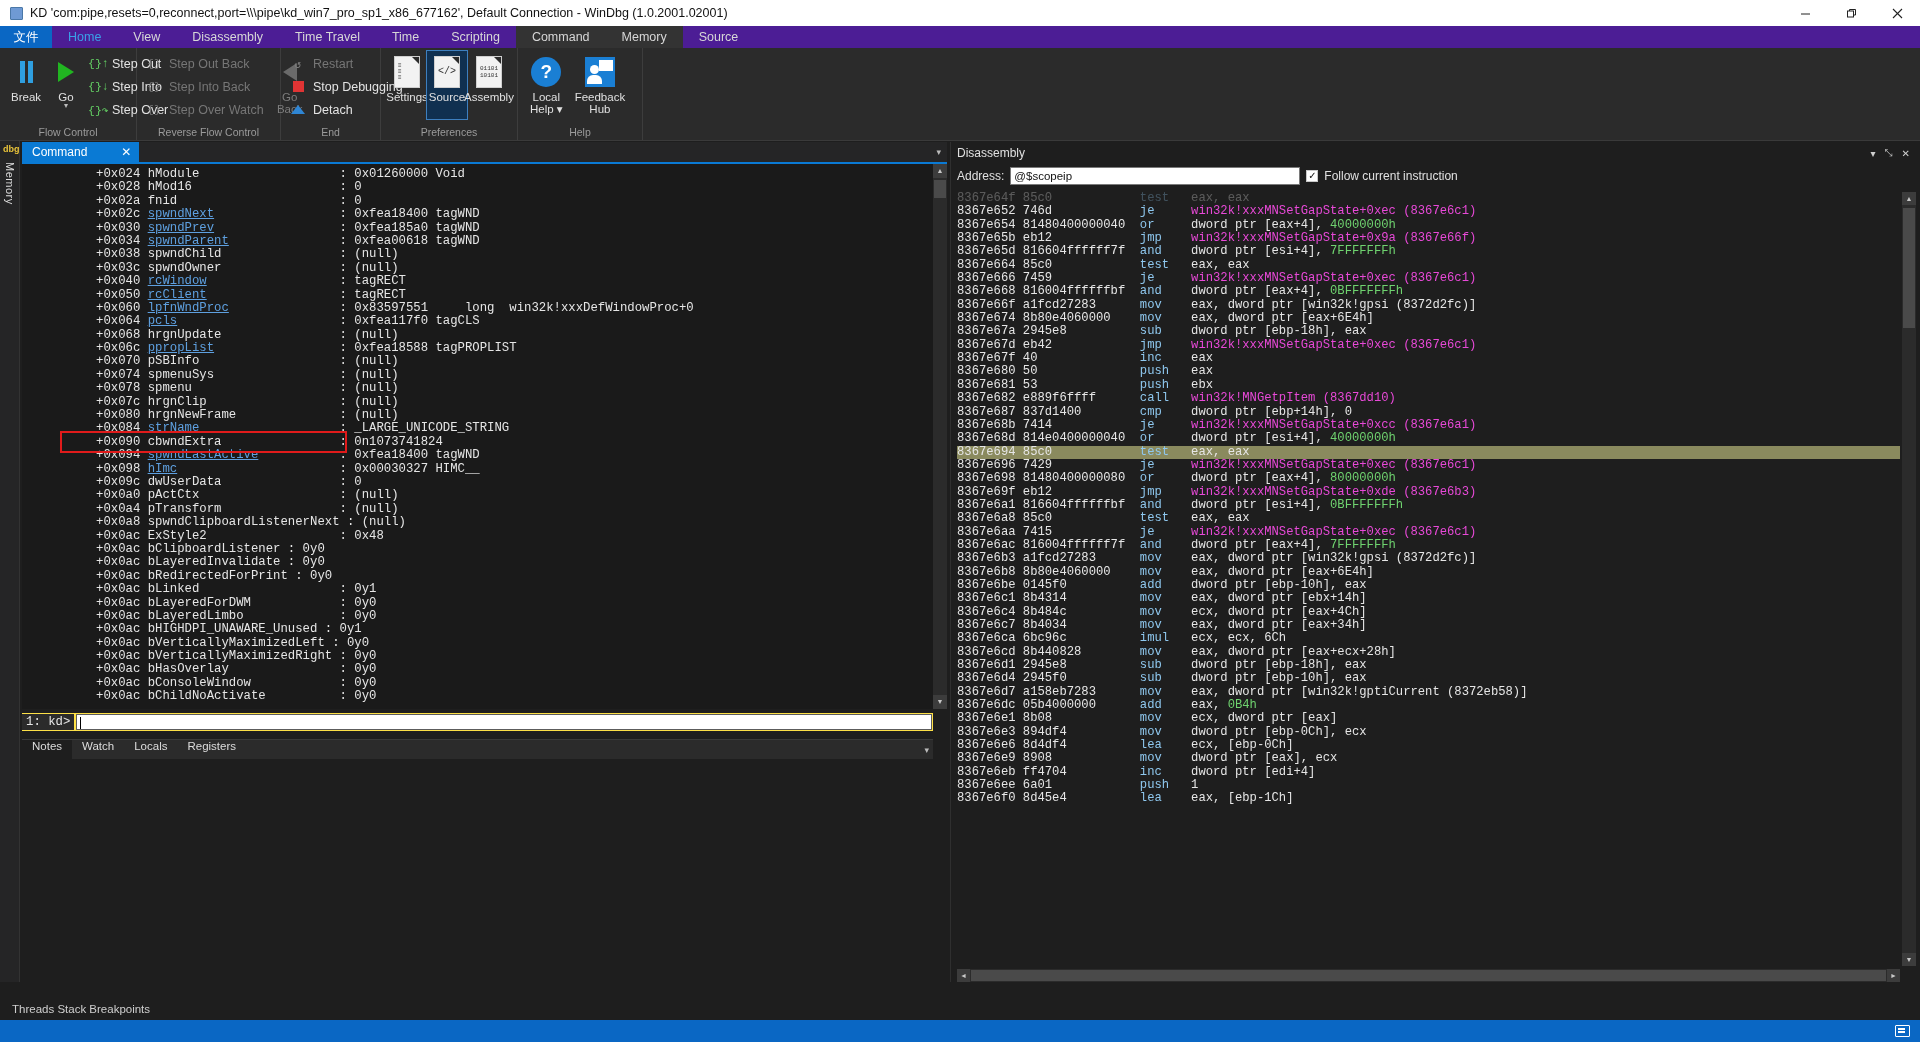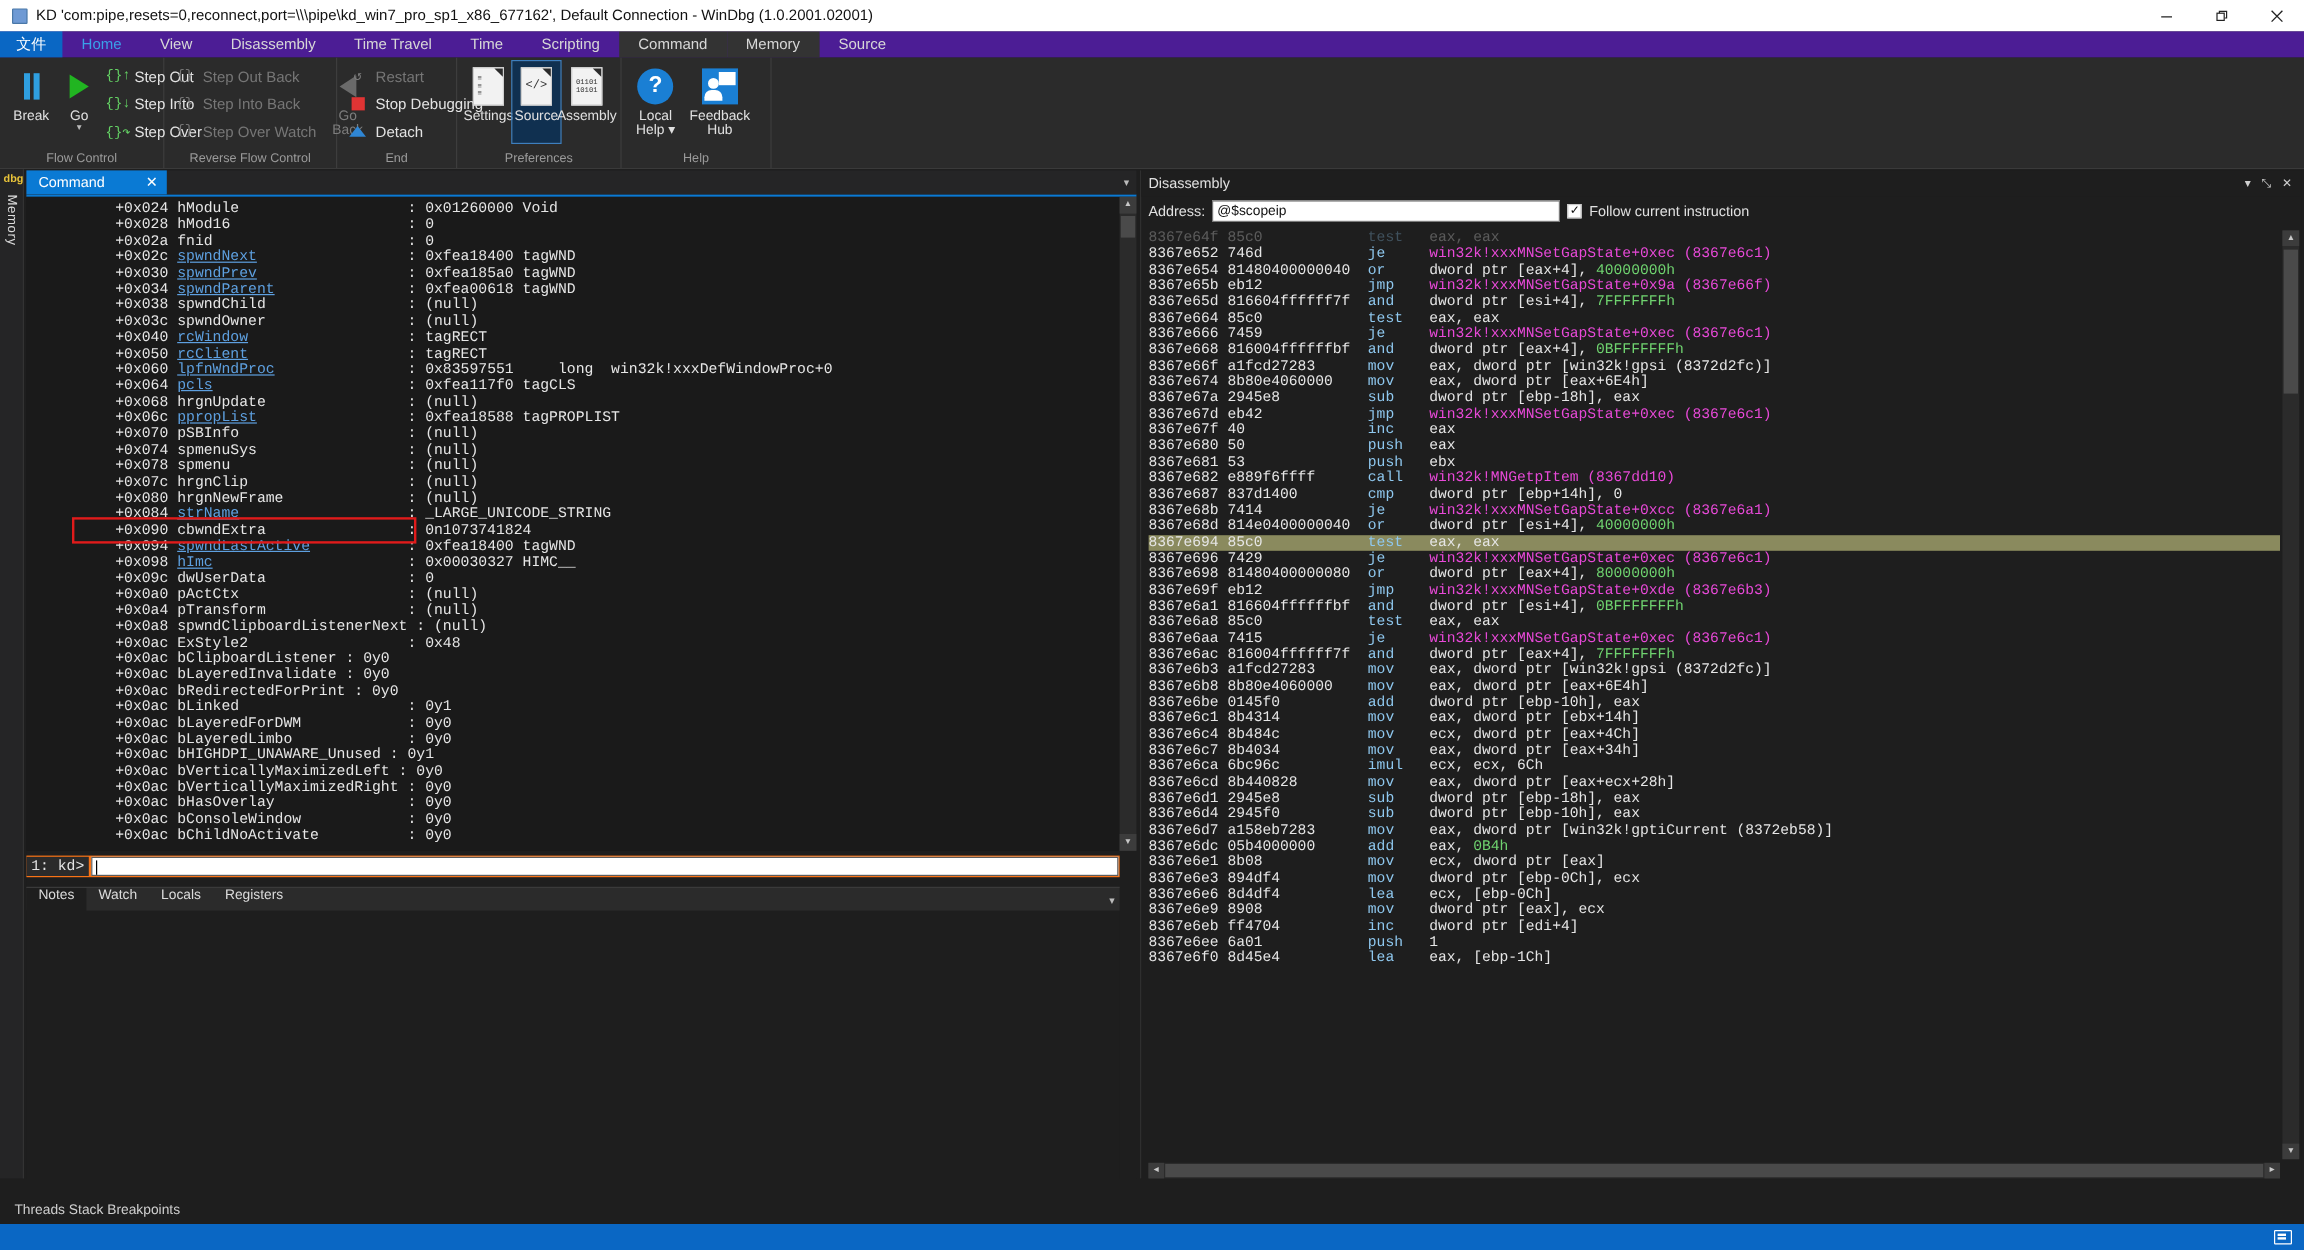--- a/index.html
+++ b/index.html
@@ -106,21 +106,21 @@
   .lnk { color:#5ea0e0; text-decoration:underline; }
   .cmd-vscroll { position:absolute; right:0; top:22px; width:14px; height:545px;
      background:#2b2b2b; }
   .cmd-vscroll .btn { height:14px; background:#3c3c3c; color:#c8c8c8; font-size:7px;
      text-align:center; line-height:14px; }
   .cmd-vscroll .thumb { position:absolute; left:1px; right:1px; top:16px; height:18px;
      background:#4a4a4a; }
   .cmd-vscroll .btn.bot { position:absolute; bottom:0; left:0; right:0; }
 
   .cmd-prompt-row { position:absolute; left:0; top:571px; right:14px; height:18px;
-     display:flex; align-items:center; background:#f97316; }
+     display:flex; align-items:center; background:#fde047; }
   .cmd-prompt-lbl { font-family:"Liberation Mono", monospace; font-size:12.3px;
      color:#e6e6e6; background:#2b2b2b; padding:1px 4px; }
   .cmd-input { flex:1; height:16px; background:#ffffff; border:1px solid #5c5c5c;
      margin-left:2px; margin-right:1px; }
   .cmd-caret { width:1px; height:12px; background:#000; margin:2px 0 0 3px; }
 
   .cmd-bottom-tabs { position:absolute; left:0; top:597px; right:14px; height:20px;
      background:#2b2b2b; display:flex; align-items:center; color:#dcdcdc; font-size:11.5px;
      border-top:1px solid #3a3a3a; }
   .cbt { padding:0 10px; display:flex; align-items:center; gap:14px; height:20px;flex-direction:column; }

